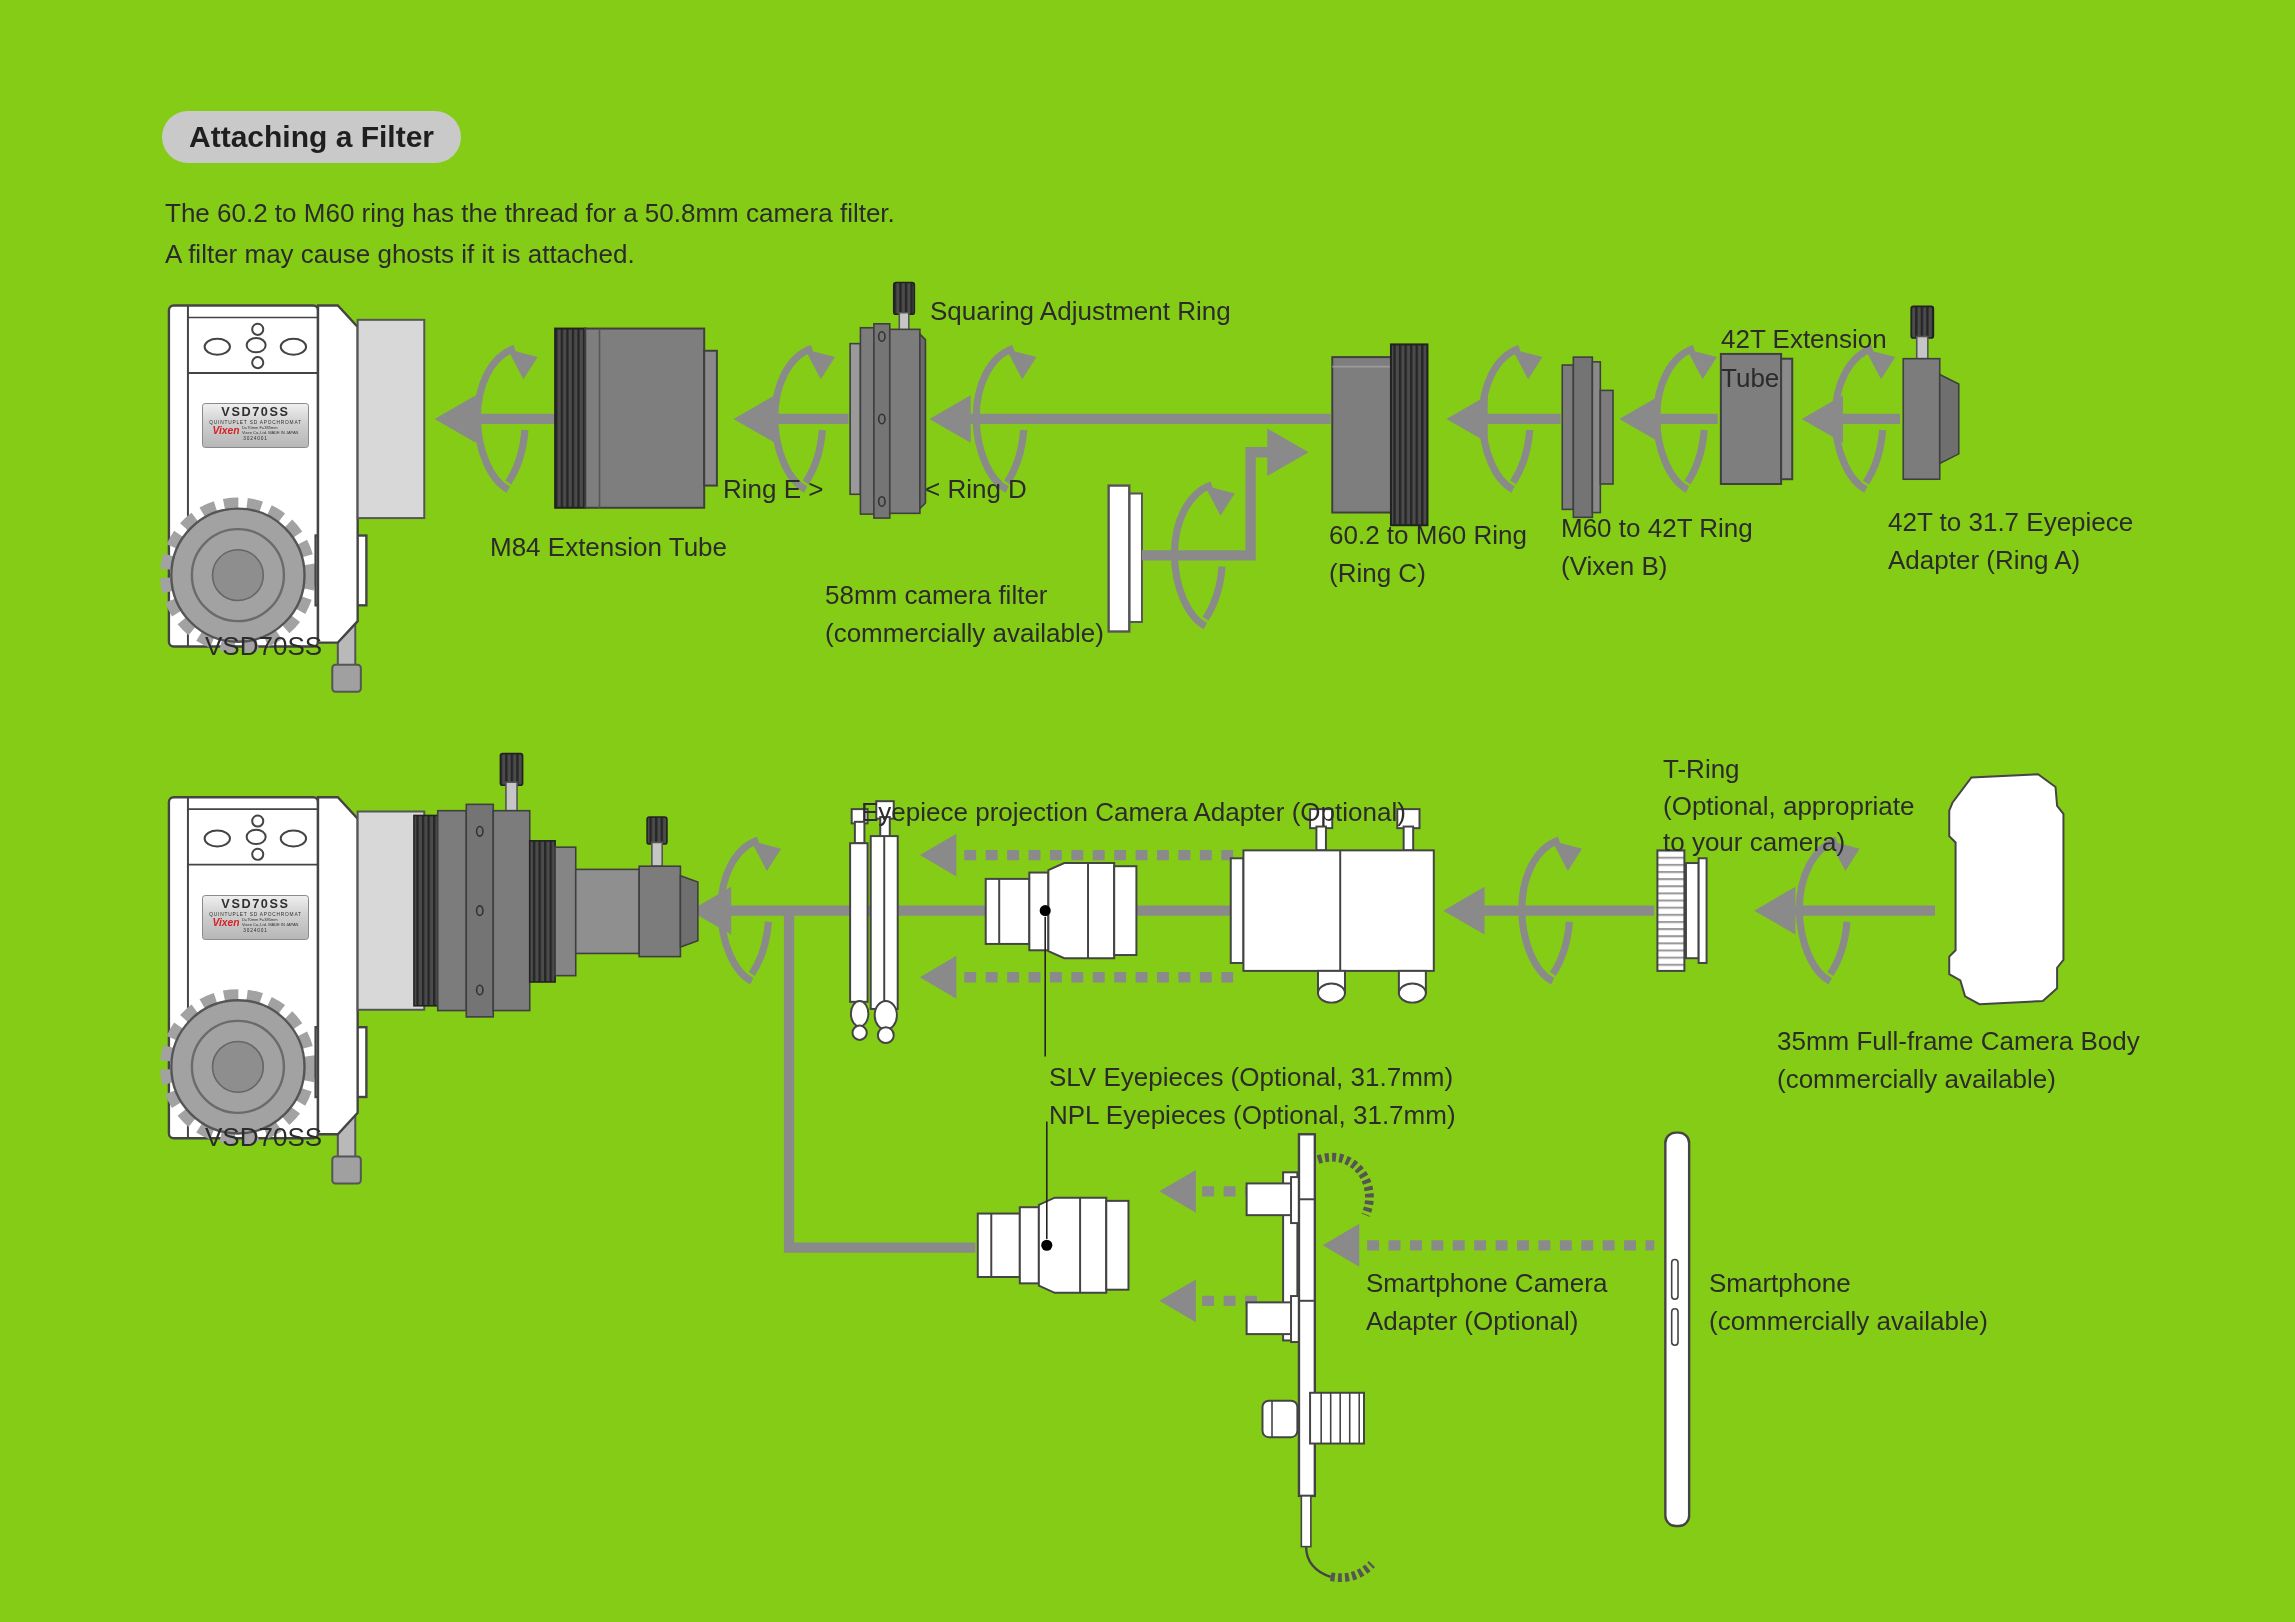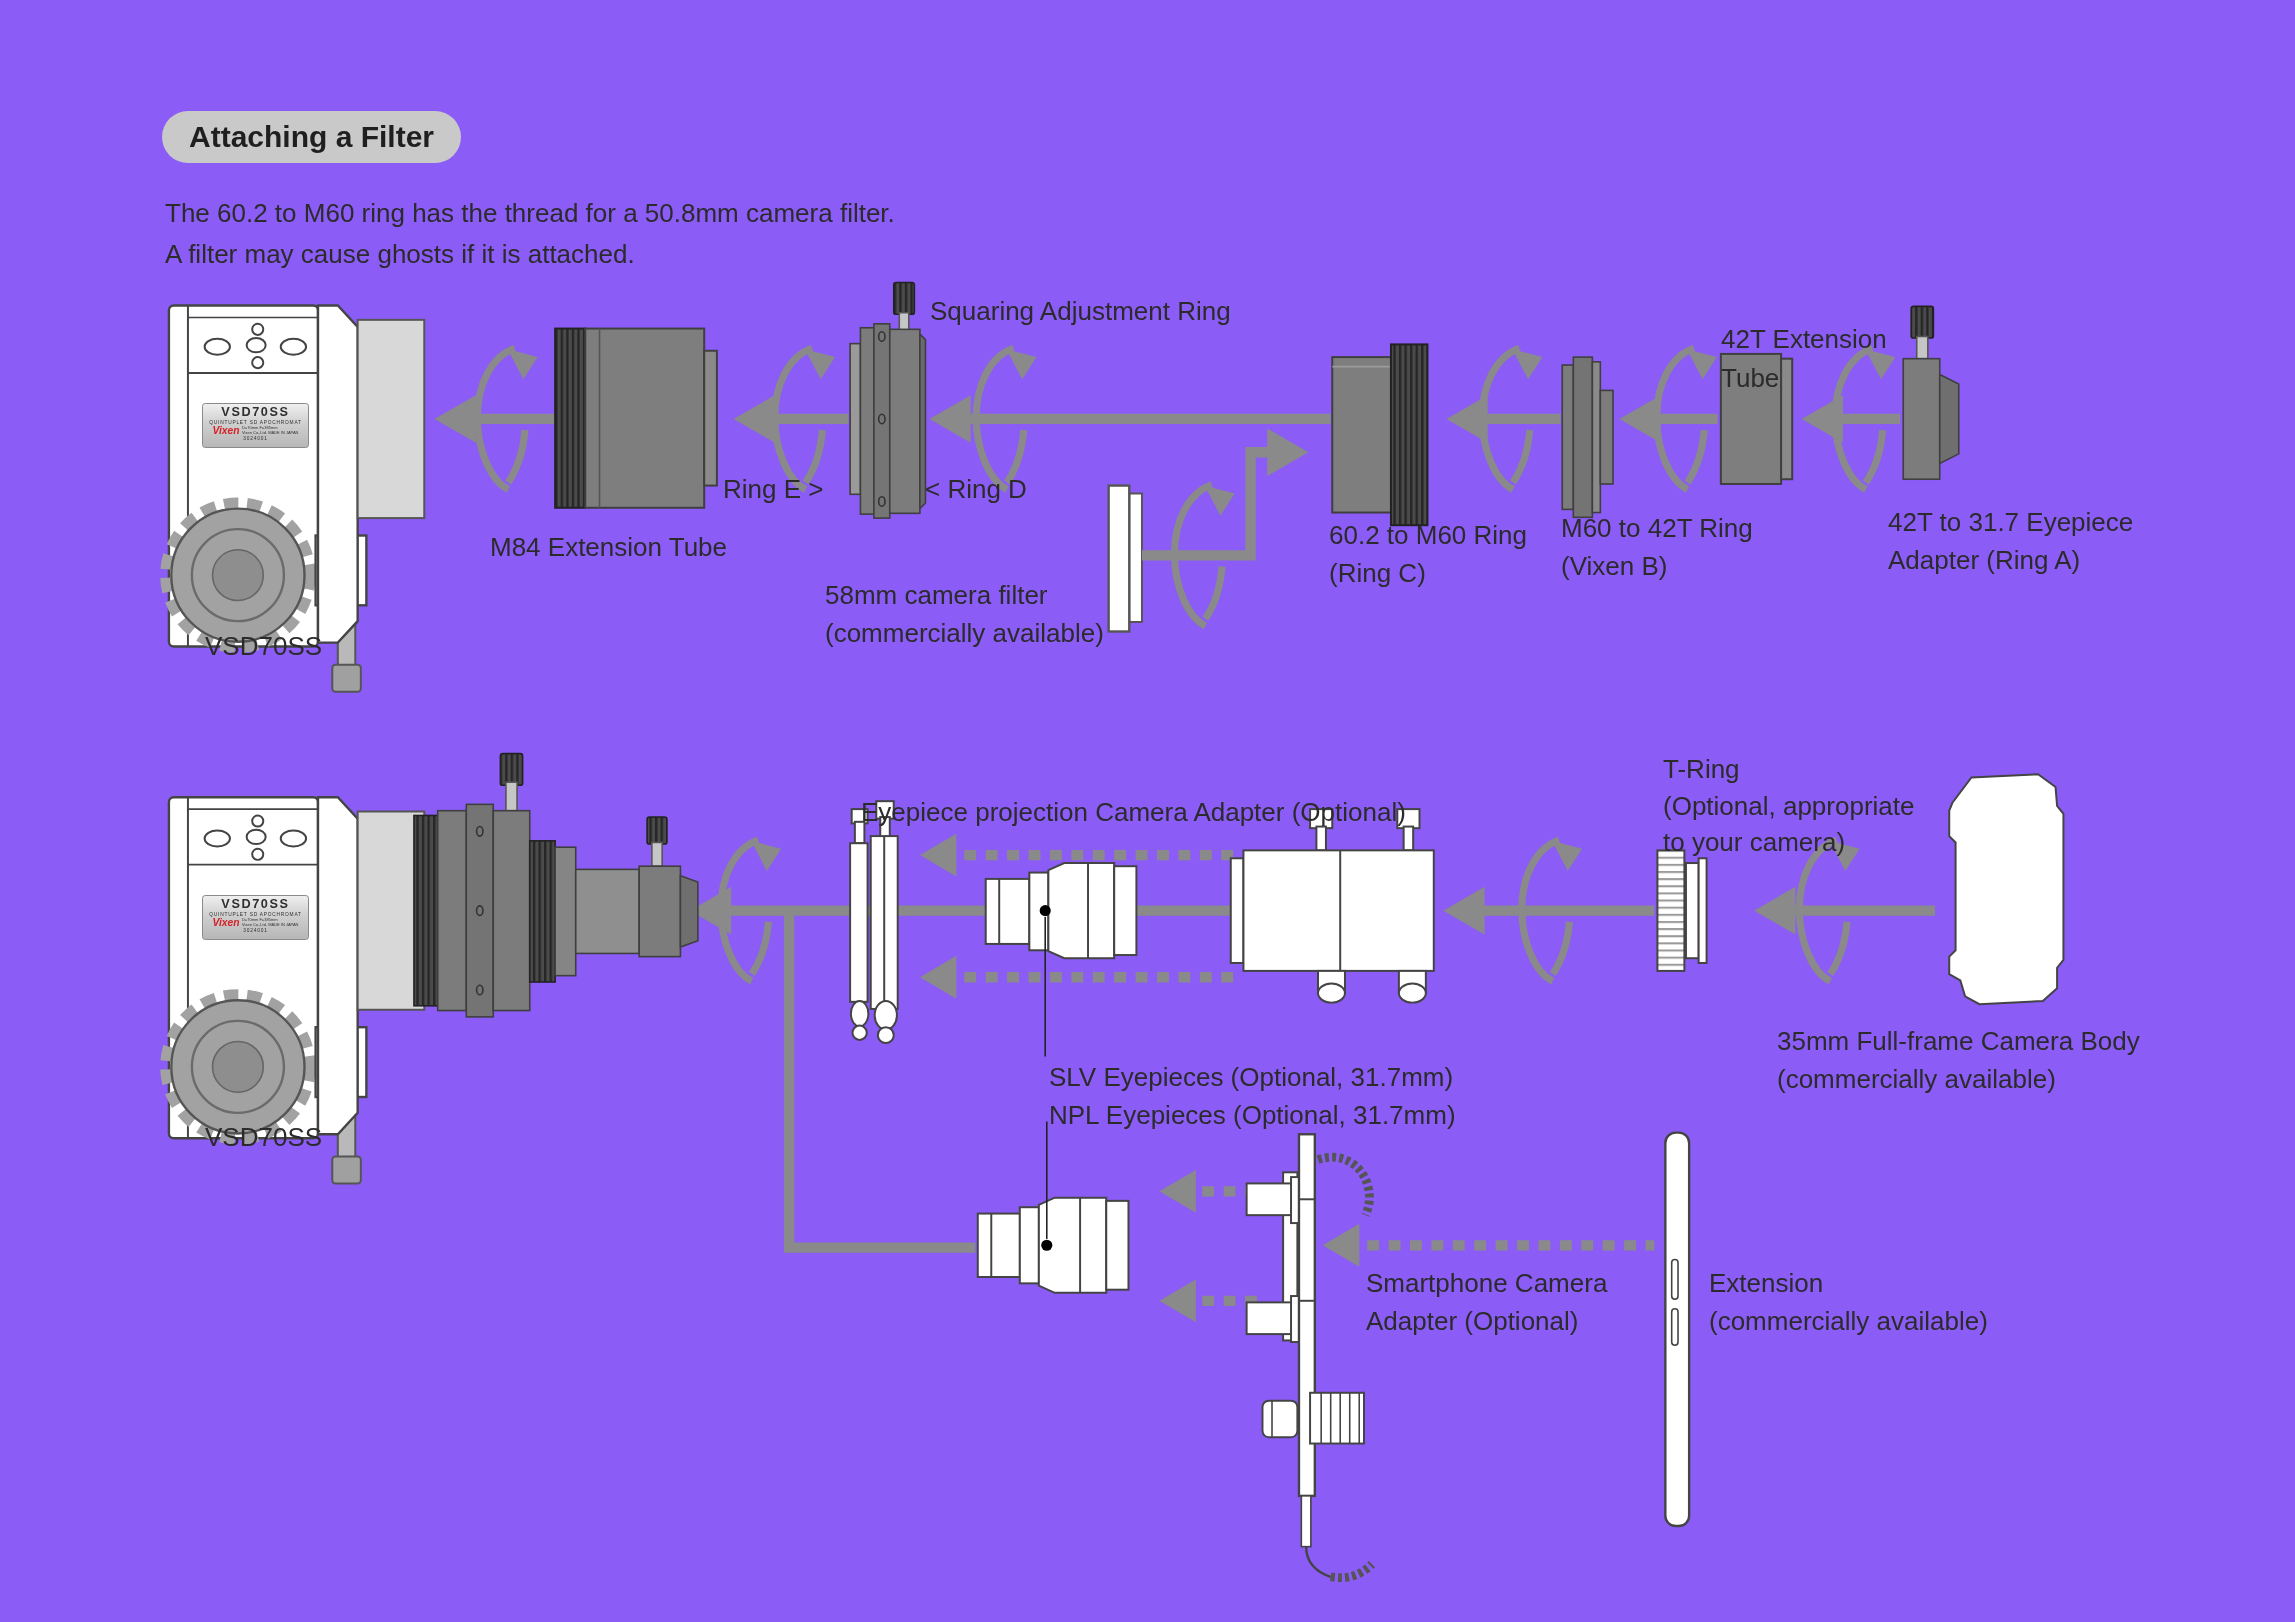--- a/index.html
+++ b/index.html
@@ -1,16 +1,16 @@
 <!DOCTYPE html>
 <html style="font-size:12.7px"><head>
 <meta charset="utf-8">
 <style>
   html,body{margin:0;padding:0;background:#ffffff;}
-  .page{position:relative;width:2295px;height:1623px;background:#8b5cf6;overflow:hidden;
+  .page{position:relative;width:2295px;height:1623px;background:#84cc16;overflow:hidden;
         font-family:"Liberation Sans", sans-serif;}
   svg{position:absolute;left:0;top:0;}
   .lbl{position:absolute;font-size:26px;line-height:38px;color:#2b2b2b;white-space:nowrap;z-index:3;}
   .badge{position:absolute;display:inline-block;background:#c9c9c9;border-radius:27px;
          padding:0 27px;height:52px;line-height:52px;font-size:30px;font-weight:bold;
          color:#1f1f1f;white-space:nowrap;z-index:3;}
   .rlbl{text-align:left;}
   .nameplate{position:absolute;width:105px;height:43px;border:0.8px solid #8a8a8a;border-radius:3.2px;
          background:linear-gradient(180deg,#efefef 0%,#cfcfcf 45%,#b7b7b7 100%);
          z-index:4;text-align:center;color:#2f2f2f;overflow:hidden;}
@@ -337,21 +337,21 @@
   <div class="lbl" style="left:1663px;top:750px;">T-Ring</div>
   <div class="lbl" style="left:1663px;top:787px;">(Optional, appropriate</div>
   <div class="lbl" style="left:1663px;top:823px;">to your camera)</div>
   <div class="lbl rlbl" style="left:1777px;top:1022px;width:369px;">35mm Full-frame Camera Body</div>
   <div class="lbl rlbl" style="left:1777px;top:1060px;width:369px;">(commercially available)</div>
   <div class="lbl" style="left:1049px;top:1058px;">SLV Eyepieces (Optional, 31.7mm)</div>
   <div class="lbl" style="left:1049px;top:1096px;">NPL Eyepieces (Optional, 31.7mm)</div>
   <div class="lbl" style="left:205px;top:1118px;">VSD70SS</div>
   <div class="lbl" style="left:1366px;top:1264px;">Smartphone Camera</div>
   <div class="lbl" style="left:1366px;top:1302px;">Adapter (Optional)</div>
-  <div class="lbl" style="left:1709px;top:1264px;">Extension</div>
+  <div class="lbl" style="left:1709px;top:1264px;">Smartphone</div>
   <div class="lbl" style="left:1709px;top:1302px;">(commercially available)</div>
 
   <div class="nameplate" style="left:202px;top:403px;">
     <div class="np-model">VSD70SS</div>
     <div class="np-sub">QUINTUPLET SD APOCHROMAT</div>
     <div class="np-row">
       <span class="np-brand">Vixen</span>
       <span class="np-specs"><span>D=70mm  F=385mm</span><br>
       <span>Vixen Co.,Ltd.  MADE IN JAPAN</span></span>
     </div>

